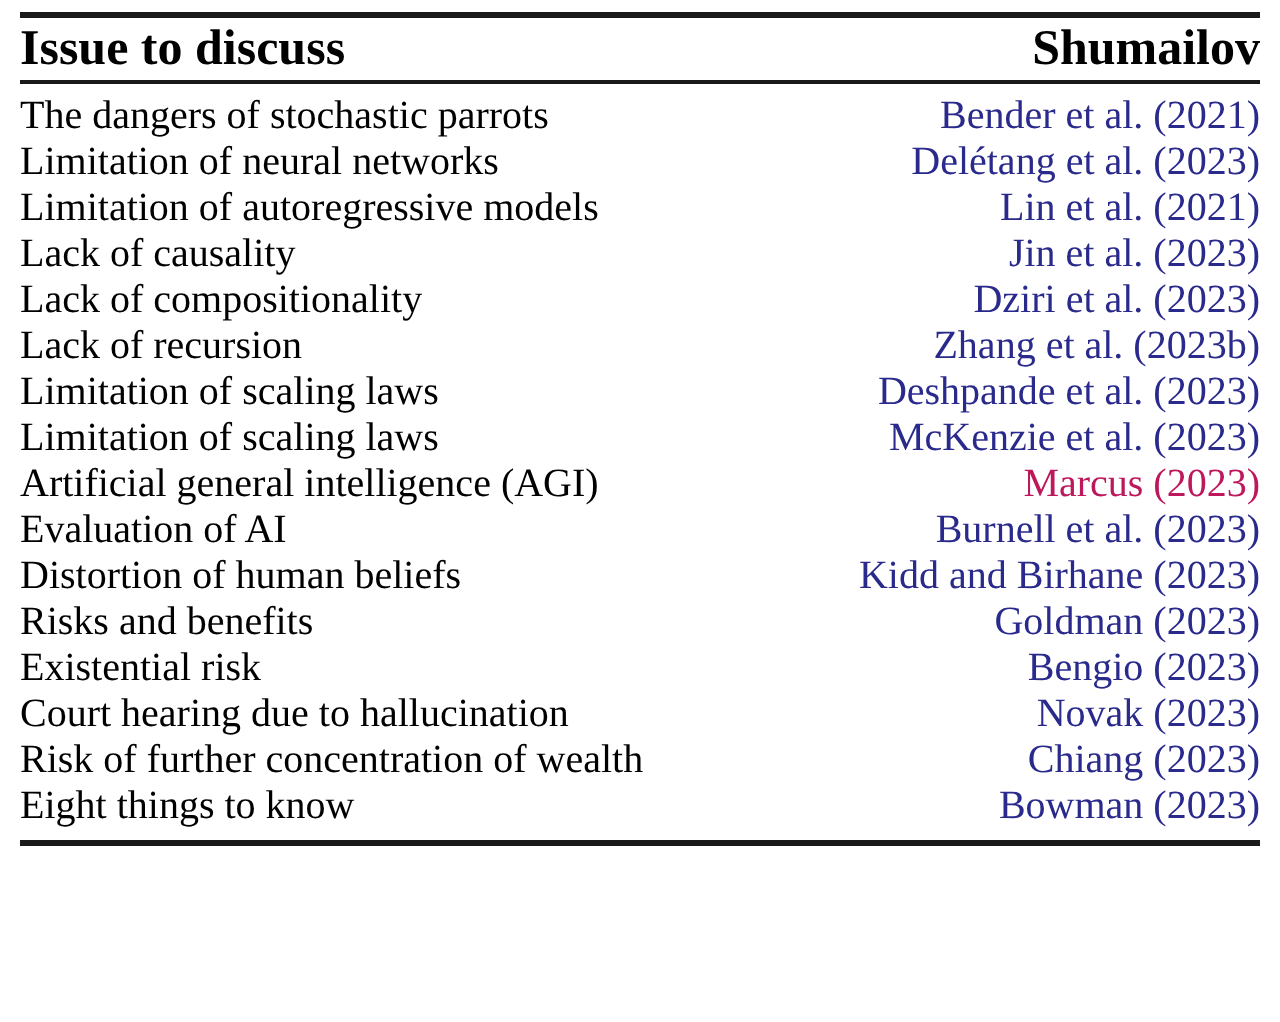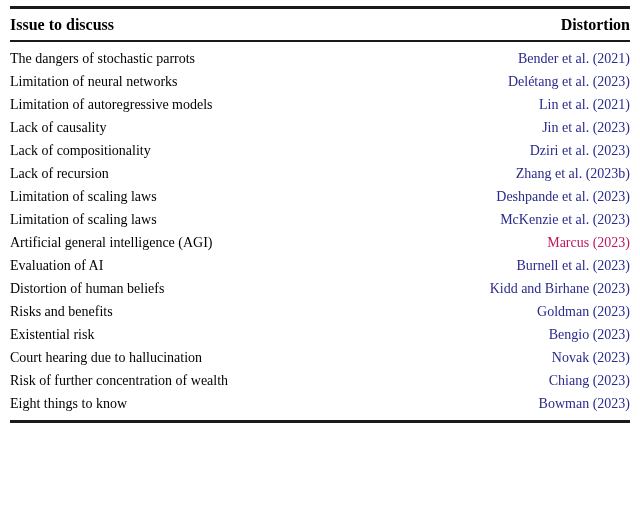--- a/index.html
+++ b/index.html
@@ -48,30 +48,30 @@
   table.tbl td {
     padding: 0;
     margin: 0;
     vertical-align: baseline;
     white-space: nowrap;
   }
 
   
   .hdr-row th {
     font-weight: bold;
-    font-size: 16px;
+    font-size: 25px;
     line-height: 31px;
     height: 31px;
   }
   .col-issue  { text-align: left;  width: 58%; }
   .col-ref    { text-align: right; width: 42%; }
 
   
   .body-row td {
-    font-size: 14px;
+    font-size: 20px;
     line-height: 23px;
     height: 23px;
   }
   .body-row td.cell-issue {
     text-align: left;
     color: #000000;
   }
   .body-row td.cell-ref {
     text-align: right;
   }
@@ -88,21 +88,21 @@
 <body>
 
 <div class="table-wrap">
 
   <div class="rule-top"></div>
 
   <table class="tbl">
     <thead>
       <tr class="hdr-row">
         <th class="col-issue">Issue to discuss</th>
-        <th class="col-ref">Distortion</th>
+        <th class="col-ref">Shumailov</th>
       </tr>
     </thead>
   </table>
 
   <div class="rule-mid"></div>
 
   <table class="tbl">
     <tbody id="table-body">
       <tr class="spacer-row">
         <td class="spacer-top col-issue"></td>

